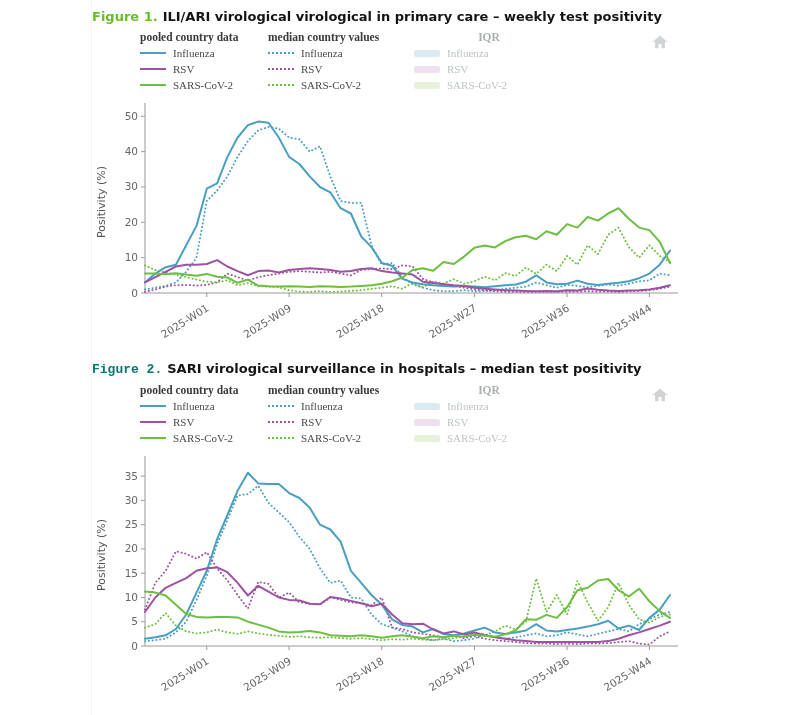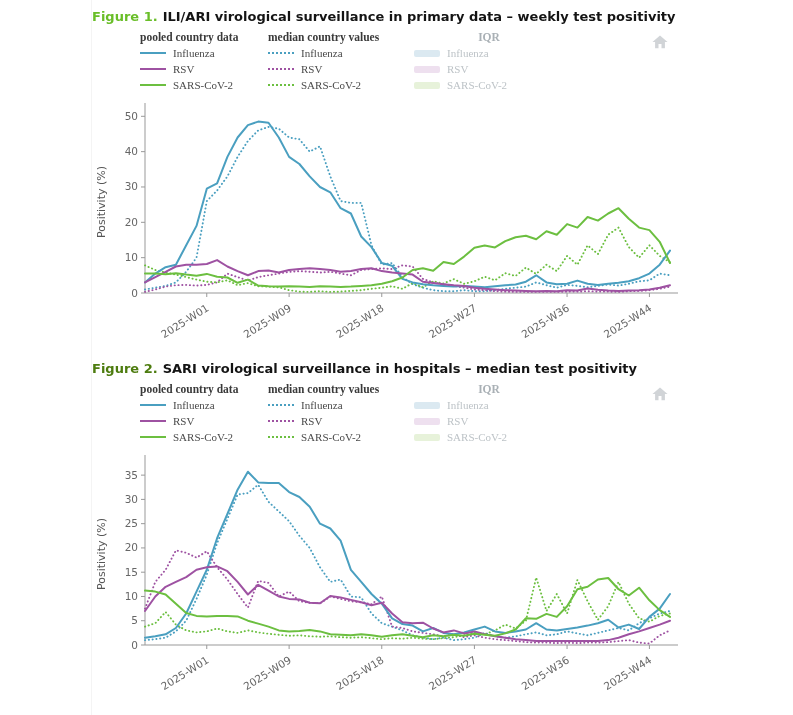--- a/index.html
+++ b/index.html
@@ -29,21 +29,21 @@
   svg.chart{display:block;margin-top:2px;}
 </style>
 </head>
 <body>
 
 <div class="page">
   <div class="content-edge"></div>
 
   <section class="figure-block" id="figure1-block">
     <h3 class="fig-title">
-      <span class="fig-label" style="color: rgb(105, 190, 40); text-align: right;">Figure 1.</span><span>ILI/ARI virological surveillance in primary data – weekly test positivity</span>
+      <span class="fig-label" style="color: rgb(105, 190, 40); text-align: right;">Figure 1.</span><span>ILI/ARI virological virological in primary care – weekly test positivity</span>
     </h3>
     <div class="panel">
       <div class="home-btn" title="">
         <svg width="16" height="14" viewBox="0 0 14 12">
           <path class="home-path" d="M7 0.4 L13.6 6 H11.3 V11.4 H8.3 V7.8 H5.7 V11.4 H2.7 V6 H0.4 Z" fill="#c9cdd1"></path>
         </svg>
       </div>
       <div class="legend" id="legend-0">
           <div class="lg-col lg-col0">
             <div class="lg-hdr">pooled country data</div>
@@ -124,21 +124,21 @@
           <path d="M53.0 170.4 L63.3 175.0 L73.6 177.5 L83.9 179.6 L94.2 182.1 L104.5 184.6 L114.8 186.7 L125.1 187.4 L135.4 185.3 L145.6 190.2 L155.9 188.1 L166.2 191.3 L176.5 191.6 L186.8 192.3 L197.1 195.2 L207.4 196.6 L217.7 196.9 L228.0 196.2 L238.3 196.9 L248.6 196.6 L258.9 195.9 L269.2 195.2 L279.5 193.8 L289.8 192.7 L300.1 191.3 L310.4 193.8 L320.6 188.1 L330.9 192.3 L341.2 186.3 L351.5 188.5 L361.8 184.2 L372.1 188.8 L382.4 186.3 L392.7 181.7 L403.0 185.3 L413.3 178.2 L423.6 181.0 L433.9 172.6 L444.2 178.9 L454.5 169.7 L464.8 176.1 L475.1 160.9 L485.4 169.7 L495.6 150.3 L505.9 159.1 L516.2 139.7 L526.5 132.6 L536.8 152.1 L547.1 162.7 L557.4 150.3 L567.7 160.9 L578.0 167.3" fill="none" stroke="#6cbf40" stroke-width="1.9" stroke-linejoin="round" stroke-linecap="round" stroke-dasharray="0.2 3.6"></path>
           <path d="M53.0 187.4 L63.3 178.6 L73.6 172.2 L83.9 169.7 L94.2 150.3 L104.5 130.9 L114.8 93.7 L125.1 88.4 L135.4 61.9 L145.6 42.5 L155.9 30.1 L166.2 26.6 L176.5 27.7 L186.8 42.5 L197.1 61.9 L207.4 69.0 L217.7 81.4 L228.0 92.0 L238.3 97.3 L248.6 113.2 L258.9 118.5 L269.2 141.5 L279.5 152.1 L289.8 168.0 L300.1 170.8 L310.4 183.9 L320.6 187.4 L330.9 189.2 L341.2 190.2 L351.5 190.9 L361.8 191.6 L372.1 190.9 L382.4 191.6 L392.7 192.3 L403.0 191.3 L413.3 190.2 L423.6 189.5 L433.9 186.7 L444.2 180.3 L454.5 187.4 L464.8 189.2 L475.1 188.8 L485.4 185.6 L495.6 188.8 L505.9 189.9 L516.2 188.8 L526.5 187.8 L536.8 186.3 L547.1 183.2 L557.4 178.6 L567.7 169.7 L578.0 155.6" fill="none" stroke="#4a9fc0" stroke-width="2" stroke-linejoin="round" stroke-linecap="round"></path>
           <path d="M53.0 187.4 L63.3 182.1 L73.6 176.8 L83.9 171.5 L94.2 169.7 L104.5 169.7 L114.8 169.0 L125.1 165.1 L135.4 171.5 L145.6 176.1 L155.9 180.3 L166.2 176.1 L176.5 175.4 L186.8 177.5 L197.1 175.0 L207.4 174.0 L217.7 173.3 L228.0 174.0 L238.3 175.0 L248.6 176.8 L258.9 176.1 L269.2 174.0 L279.5 173.3 L289.8 176.1 L300.1 177.5 L310.4 178.6 L320.6 179.6 L330.9 186.7 L341.2 188.1 L351.5 189.2 L361.8 190.2 L372.1 190.9 L382.4 192.7 L392.7 193.8 L403.0 194.5 L413.3 195.2 L423.6 195.5 L433.9 195.9 L444.2 196.2 L454.5 195.9 L464.8 196.2 L475.1 195.2 L485.4 195.5 L495.6 193.4 L505.9 194.8 L516.2 195.5 L526.5 195.9 L536.8 195.5 L547.1 195.2 L557.4 194.5 L567.7 192.7 L578.0 190.2" fill="none" stroke="#9e52a2" stroke-width="2" stroke-linejoin="round" stroke-linecap="round"></path>
           <path d="M53.0 178.6 L63.3 178.6 L73.6 179.3 L83.9 178.2 L94.2 179.6 L104.5 180.7 L114.8 178.9 L125.1 181.7 L135.4 182.5 L145.6 187.8 L155.9 184.6 L166.2 190.6 L176.5 191.3 L186.8 191.6 L197.1 191.3 L207.4 191.6 L217.7 192.0 L228.0 191.3 L238.3 191.6 L248.6 192.0 L258.9 191.6 L269.2 190.9 L279.5 190.2 L289.8 188.8 L300.1 186.3 L310.4 182.5 L320.6 175.0 L330.9 173.3 L341.2 175.7 L351.5 166.9 L361.8 169.0 L372.1 161.6 L382.4 152.8 L392.7 150.6 L403.0 152.4 L413.3 146.1 L423.6 142.2 L433.9 140.7 L444.2 144.3 L454.5 136.2 L464.8 139.7 L475.1 129.1 L485.4 132.6 L495.6 122.0 L505.9 125.6 L516.2 118.5 L526.5 113.2 L536.8 123.8 L547.1 132.6 L557.4 135.1 L567.7 146.8 L578.0 168.0" fill="none" stroke="#6cbf40" stroke-width="2" stroke-linejoin="round" stroke-linecap="round"></path>
         </svg>
     </div>
   </section>
 
   <section class="figure-block" id="figure2-block">
     <h3 class="fig-title">
-      <span class="fig-label" style="color: #4d7c0f;">Figure 2.</span><span>SARI virological surveillance in hospitals – median test positivity</span>
+      <span class="fig-label" style="color: #0f766e; font-family: Liberation Mono, monospace;">Figure 2.</span><span>SARI virological surveillance in hospitals – median test positivity</span>
     </h3>
     <div class="panel">
       <div class="home-btn" title="">
         <svg width="16" height="14" viewBox="0 0 14 12">
           <path class="home-path" d="M7 0.4 L13.6 6 H11.3 V11.4 H8.3 V7.8 H5.7 V11.4 H2.7 V6 H0.4 Z" fill="#c9cdd1"></path>
         </svg>
       </div>
       <div class="legend" id="legend-1">
           <div class="lg-col lg-col0">
             <div class="lg-hdr">pooled country data</div>

